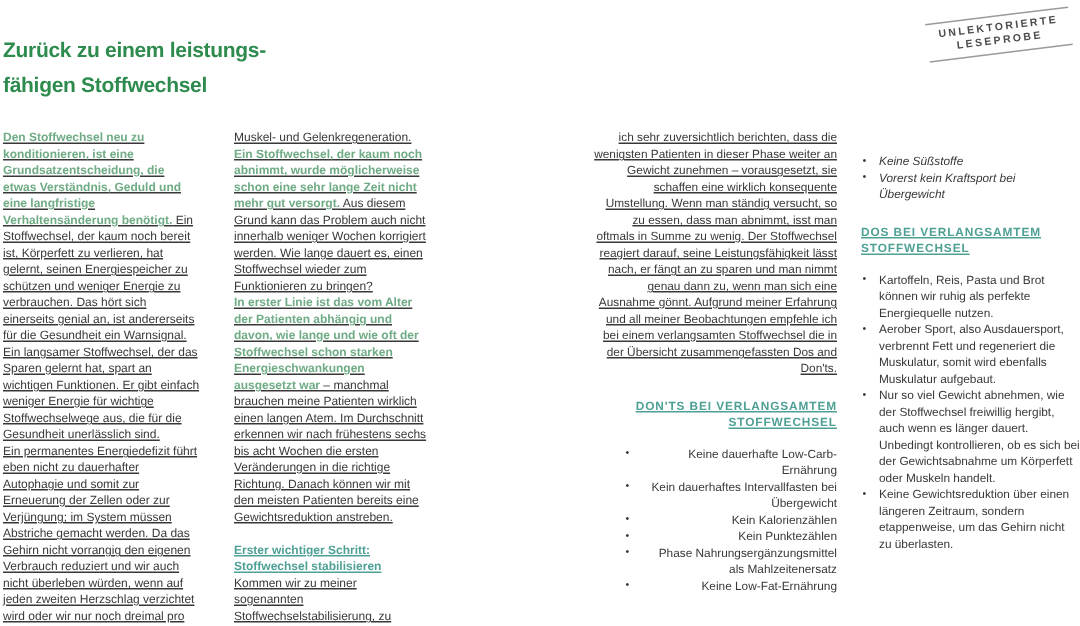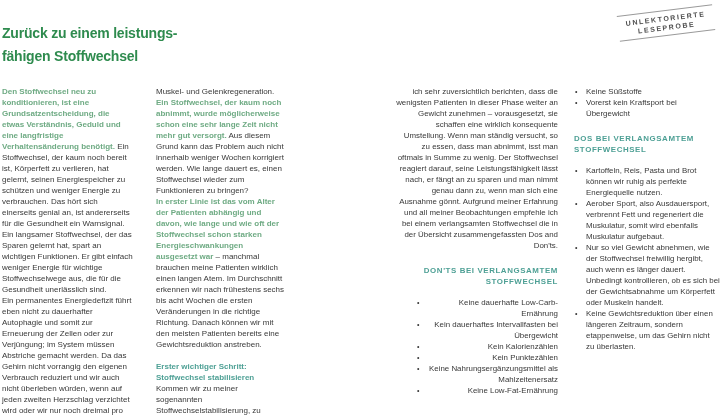--- a/index.html
+++ b/index.html
@@ -16,29 +16,29 @@
   .title{position:absolute;left:2px;top:22px;width:320px;
          font-size:14px;line-height:23px;font-weight:bold;color:#2e8b4e;letter-spacing:-0.2px;}
 
   
   .col{position:absolute;top:86px;font-size:8px;line-height:11px;text-align:left;}
   #col1{left:2px;width:132px;}
   #col2{left:156px;width:130px;}
   #col3{left:396px;width:162px;font-size:7.9px;text-align:right;}
   #col4{left:574px;width:146px;font-size:7.9px;}
 
-  .col p{margin:0;}
+  .col p{margin:0;text-decoration:underline;}
   .lead{color:#6fab84;font-weight:bold;}
   .subhead{color:#4ea095;font-weight:bold;margin-top:11px !important;}
   .caps-head{color:#4ea095;font-weight:bold;letter-spacing:0.6px;margin-top:14px !important;
              text-transform:uppercase;}
   .indent{margin-left:20px;}
 
   ul.blist{list-style:none;margin:10px 0 0 0;padding:0;}
-  ul.blist.first{margin-top:0;}
+  ul.blist.first{margin-top:16px;font-style:italic;}
   ul.blist li{position:relative;padding-left:12px;margin:0;}
   ul.blist li::before{content:"•";position:absolute;left:1px;top:0;font-size:7px;color:#383838;}
 </style>
 </head>
 <body>
 
 <div id="page">
 
   <div class="badge">
     <div>UNLEKTORIERTE</div>
@@ -66,21 +66,21 @@
 
   <div class="col" id="col3">
     <p>ich sehr zuversichtlich berichten, dass die wenigsten Patienten in dieser Phase weiter an Gewicht zunehmen – vorausgesetzt, sie schaffen eine wirklich konsequente Umstellung. Wenn man ständig versucht, so zu essen, dass man abnimmt, isst man oftmals in Summe zu wenig. Der Stoffwechsel reagiert darauf, seine Leistungsfähigkeit lässt nach, er fängt an zu sparen und man nimmt genau dann zu, wenn man sich eine Ausnahme gönnt. Aufgrund meiner Erfahrung und all meiner Beobachtungen empfehle ich bei einem verlangsamten Stoffwechsel die in der Übersicht zusammengefassten Dos and Don'ts.</p>
     <div class="indent">
       <p class="caps-head">Don'ts bei verlangsamtem Stoffwechsel</p>
       <ul class="blist">
         <li>Keine dauerhafte Low-Carb-Ernährung</li>
         <li>Kein dauerhaftes Intervallfasten bei Übergewicht</li>
         <li>Kein Kalorienzählen</li>
         <li>Kein Punktezählen</li>
-        <li>Keine Nahrungsergänzungsmittel als Mahlzeitenersatz</li>
+        <li>Phase Nahrungsergänzungsmittel als Mahlzeitenersatz</li>
         <li>Keine Low-Fat-Ernährung</li>
 
       </ul>
     </div>
   </div>
 
   <div class="col" id="col4">
     <ul class="blist first">
       <li>Keine Süßstoffe</li>
       <li>Vorerst kein Kraftsport bei Übergewicht</li>

